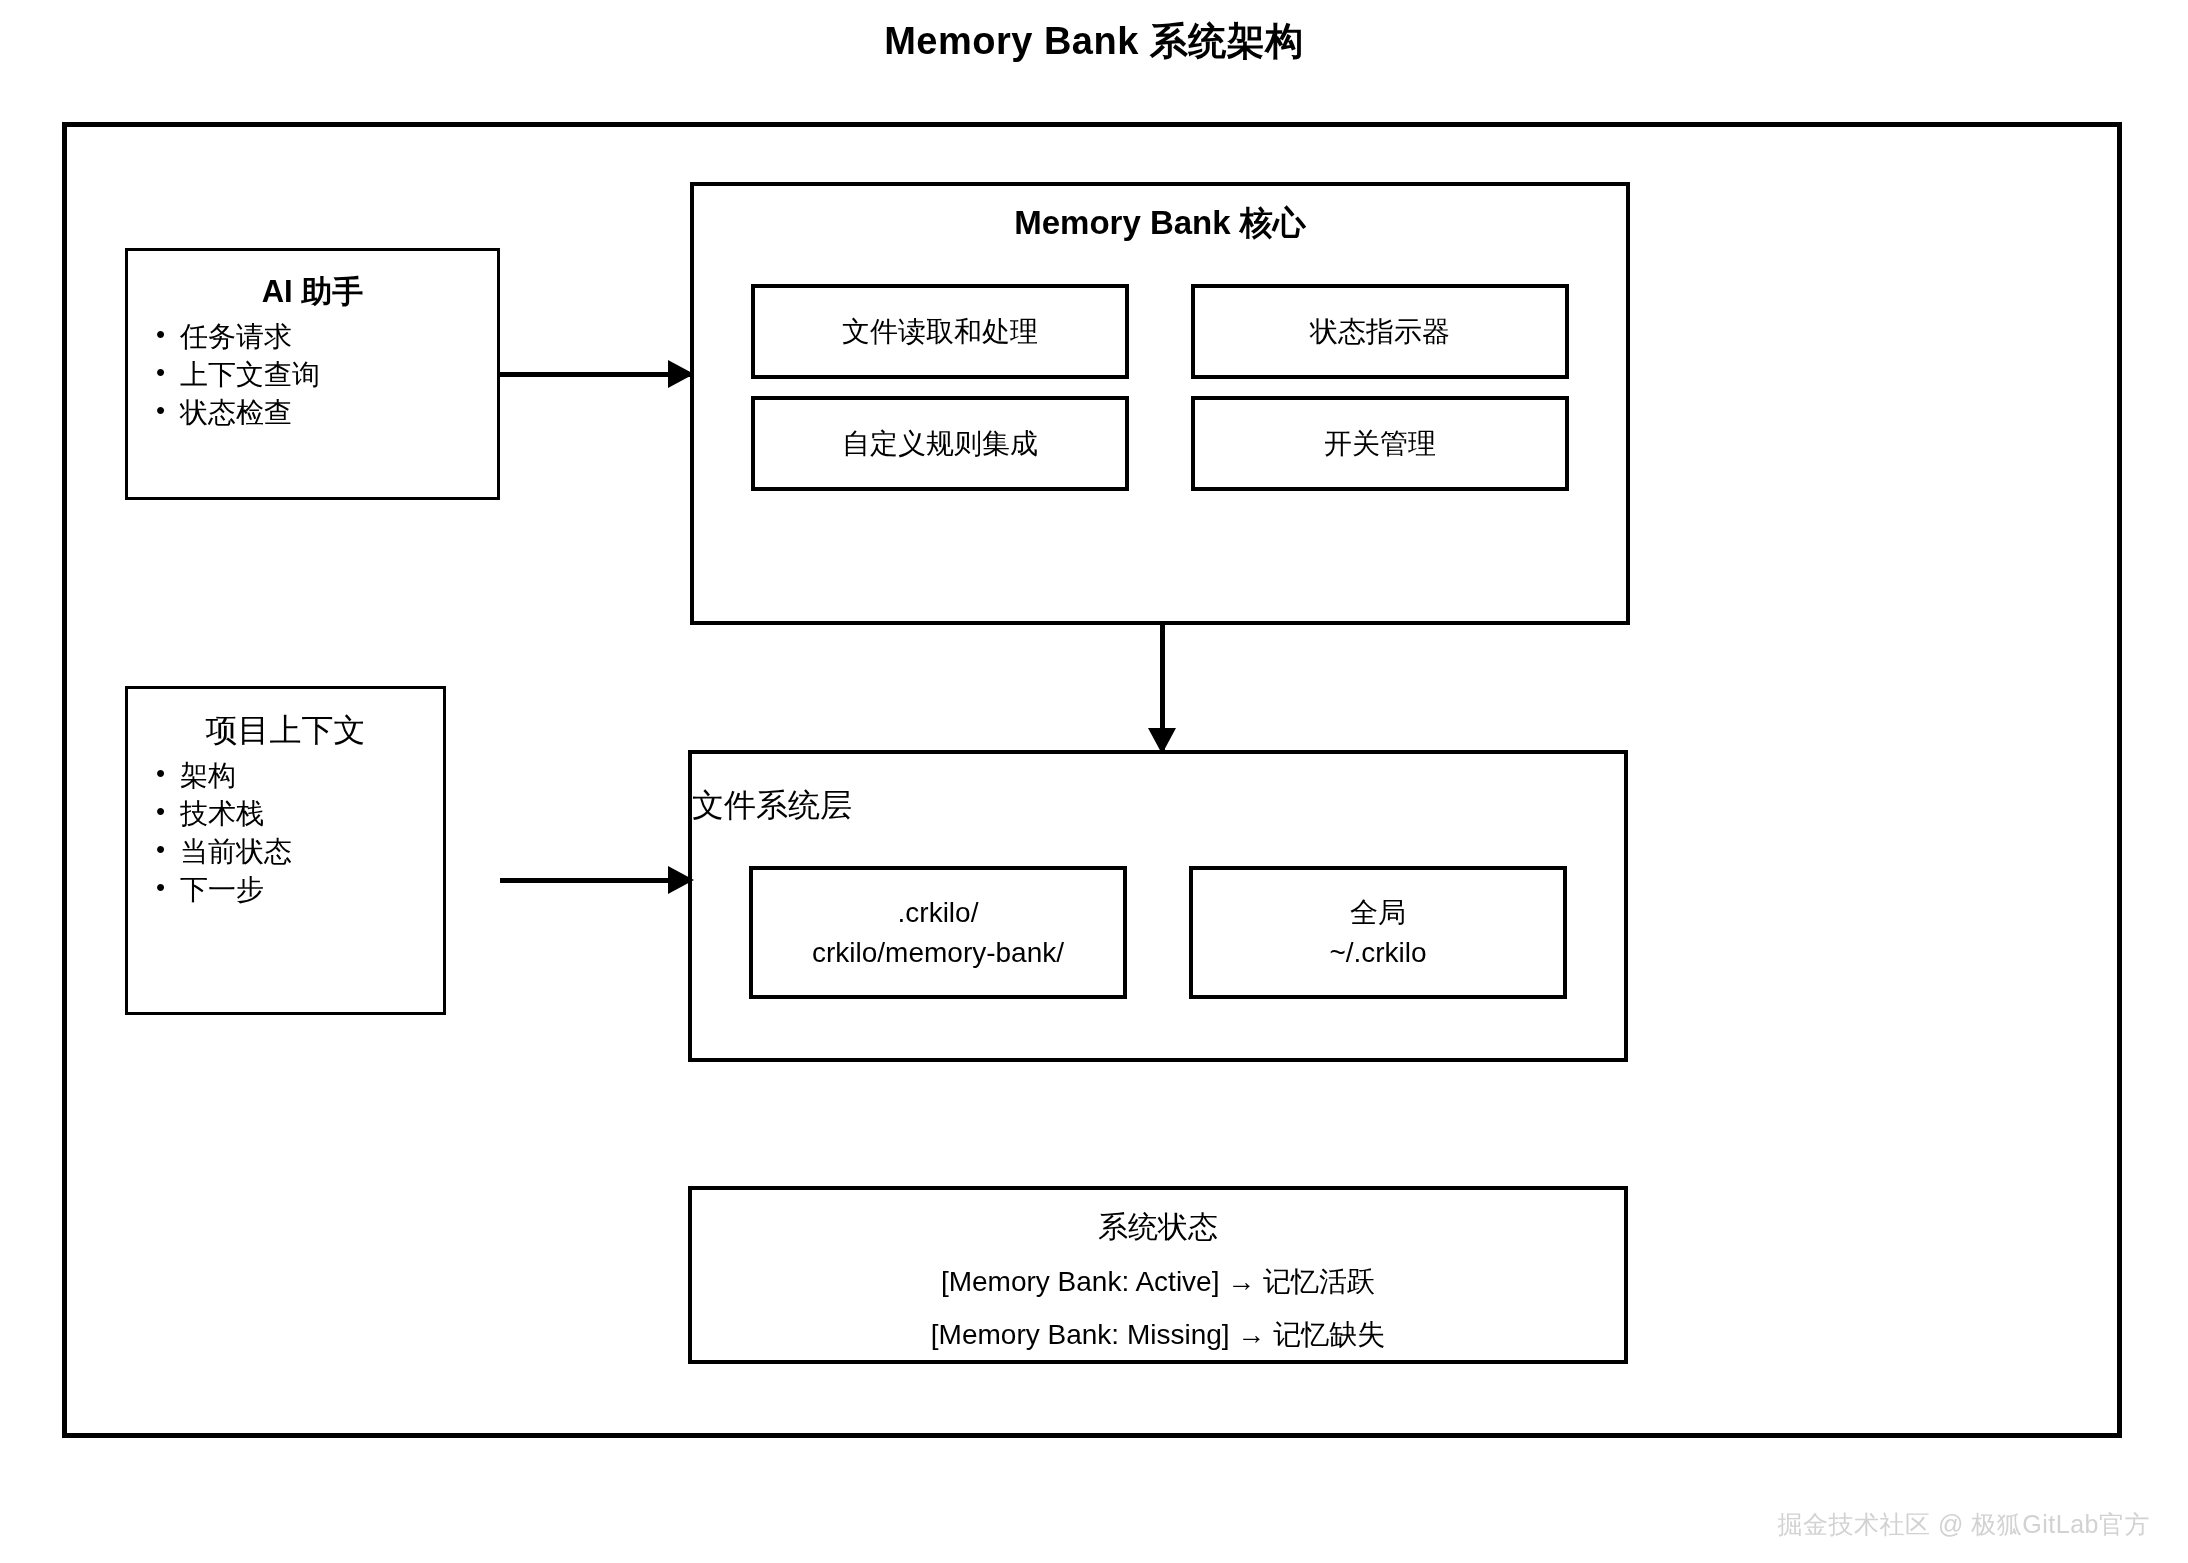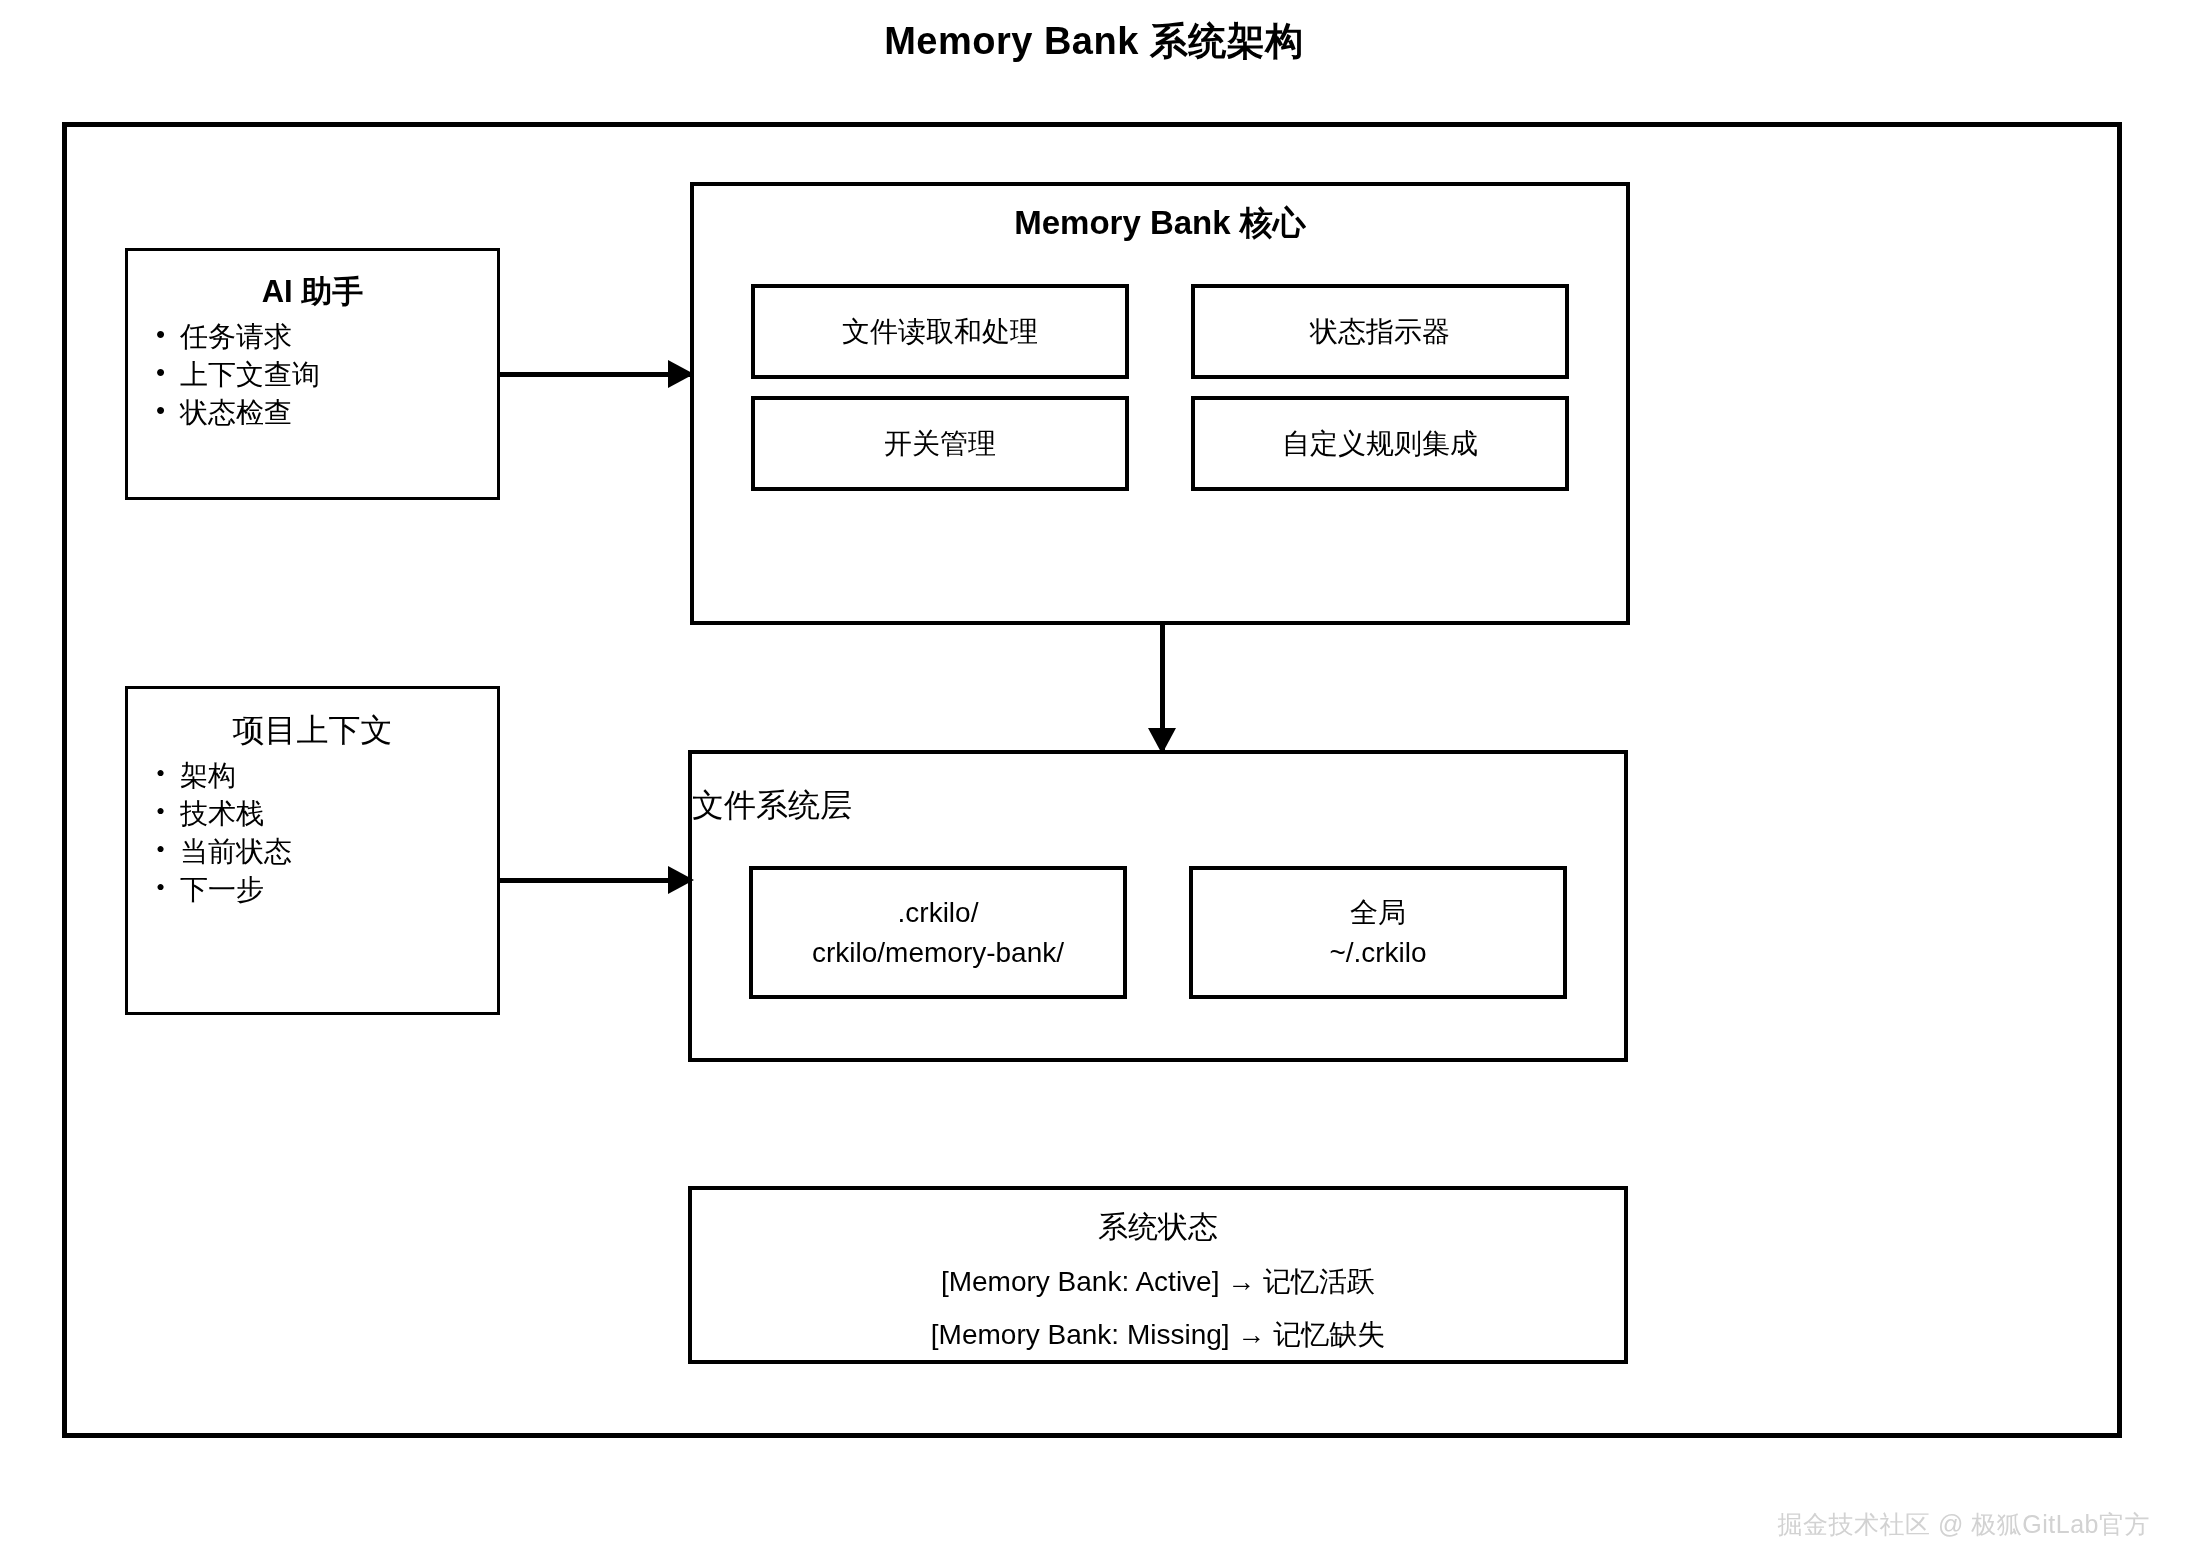--- a/index.html
+++ b/index.html
@@ -53,23 +53,22 @@
   #ai-assistant-box {
     left: 125px;
     top: 248px;
     width: 375px;
     height: 252px;
   }
   
   #project-context-box {
     left: 125px;
     top: 686px;
-    width: 375px;
+    width: 321px;
     height: 329px;
-    font-family: Liberation Serif, serif;
   }
 
   .panel-title {
     text-align: center;
     font-size: 31px;
     font-weight: bold;
     padding-top: 24px;
     line-height: 1.1;
   }
   .panel-title.regular {
@@ -242,22 +241,22 @@
   </ul>
 </div>
 
 <div class="node node-heavy" id="memory-bank-core-box">
   <div class="group-title">Memory Bank 核心</div>
   <div class="sub-grid" style="top:98px;">
     <div class="sub-box core-sub">文件读取和处理</div>
     <div class="sub-box core-sub">状态指示器</div>
   </div>
   <div class="sub-grid" style="top:210px;">
+    <div class="sub-box core-sub">自定义规则集成</div>
     <div class="sub-box core-sub">开关管理</div>
-    <div class="sub-box core-sub">自定义规则集成</div>
   </div>
 </div>
 
 <div class="node node-heavy" id="file-system-layer-box">
   <div class="group-title">文件系统层</div>
   <div class="sub-grid" style="top:112px;">
     <div class="sub-box fs-sub">
       <div>
         <div>.crkilo/</div>
         <div>crkilo/memory-bank/</div>

